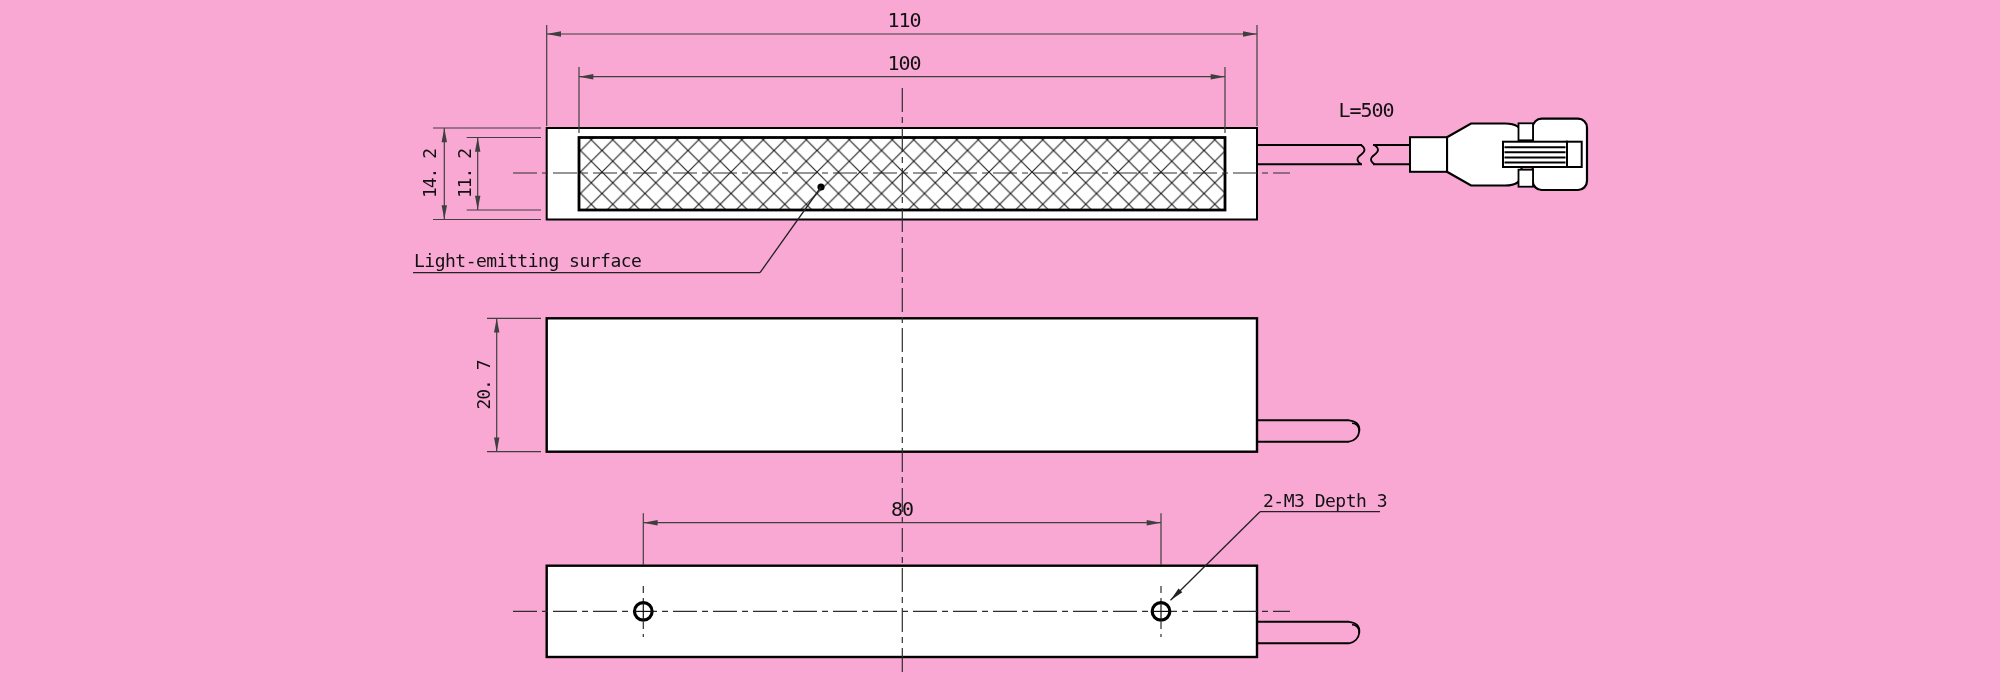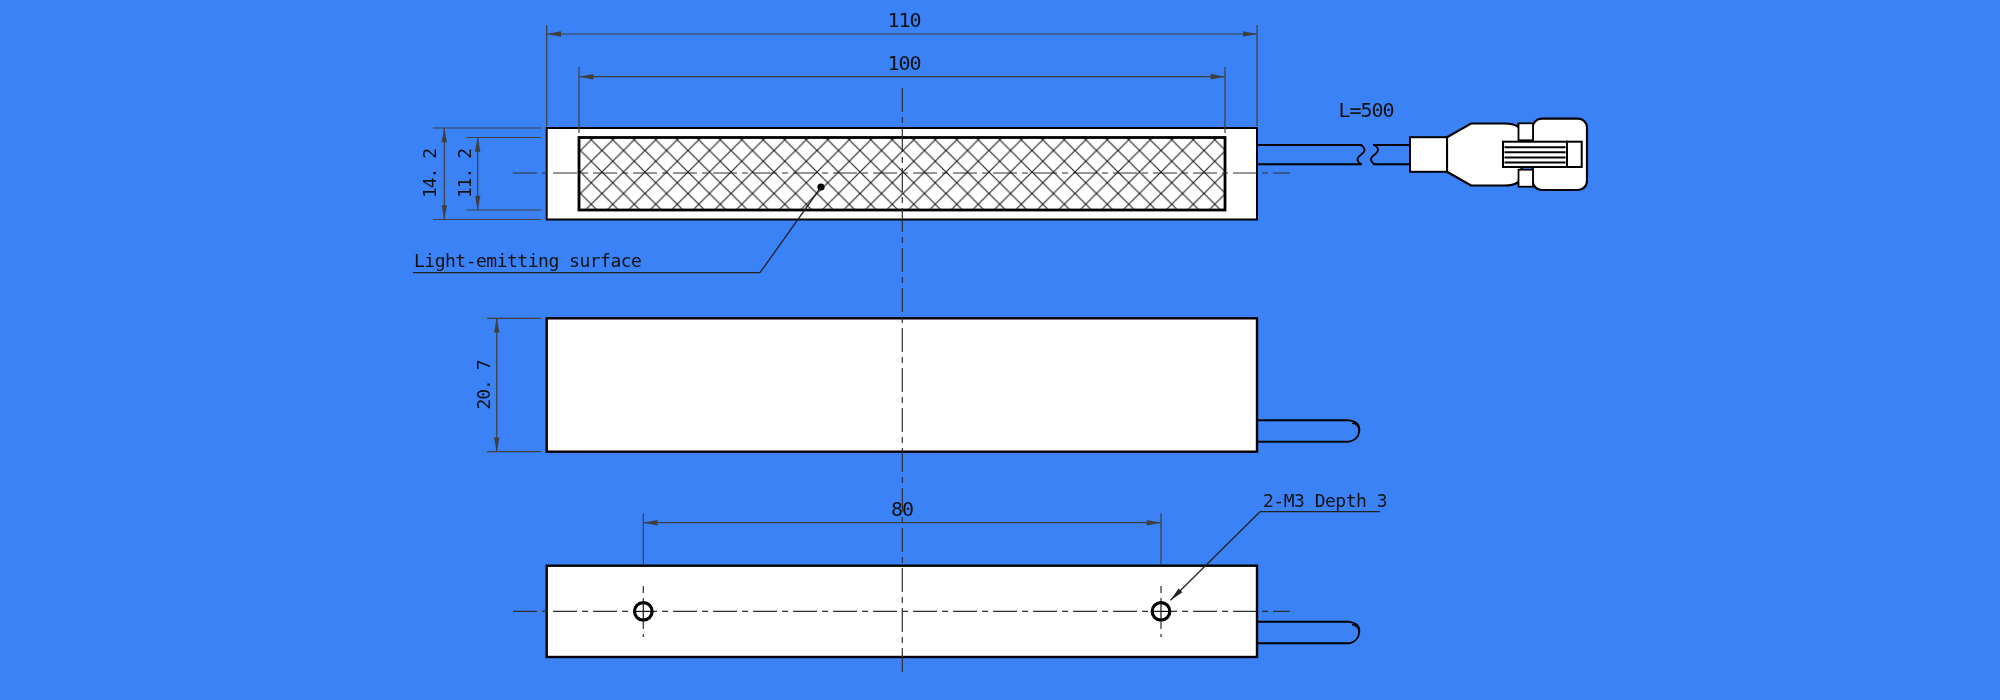--- a/index.html
+++ b/index.html
@@ -1,16 +1,16 @@
 <!DOCTYPE html>
 <html><head>
 <meta charset="utf-8">
 <style>
   html,body{margin:0;padding:0;background:#ffffff;}
-  .canvas{position:relative;width:2000px;height:700px;background:#3b82f6;overflow:hidden;}
+  .canvas{position:relative;width:2000px;height:700px;background:#f9a8d4;overflow:hidden;}
   svg{display:block;}
   .dim-text{font:20px "DejaVu Sans Mono", monospace;fill:#111111;letter-spacing:-1px;}
   .dim-text-sm{font:18px "DejaVu Sans Mono", monospace;fill:#111111;letter-spacing:-1px;}
   .label-text{font:18px "DejaVu Sans Mono", monospace;fill:#111111;letter-spacing:-0.5px;}
   .obj{stroke:#000000;fill:none;}
   .objf{stroke:#000000;fill:#ffffff;}
   .dim{stroke:#3f3f3f;stroke-width:1.2;fill:none;}
   .arr{fill:#3f3f3f;stroke:none;}
   .cl{stroke:#2e2e2e;stroke-width:1.2;fill:none;stroke-dasharray:24 5 6 5;}
 </style>

